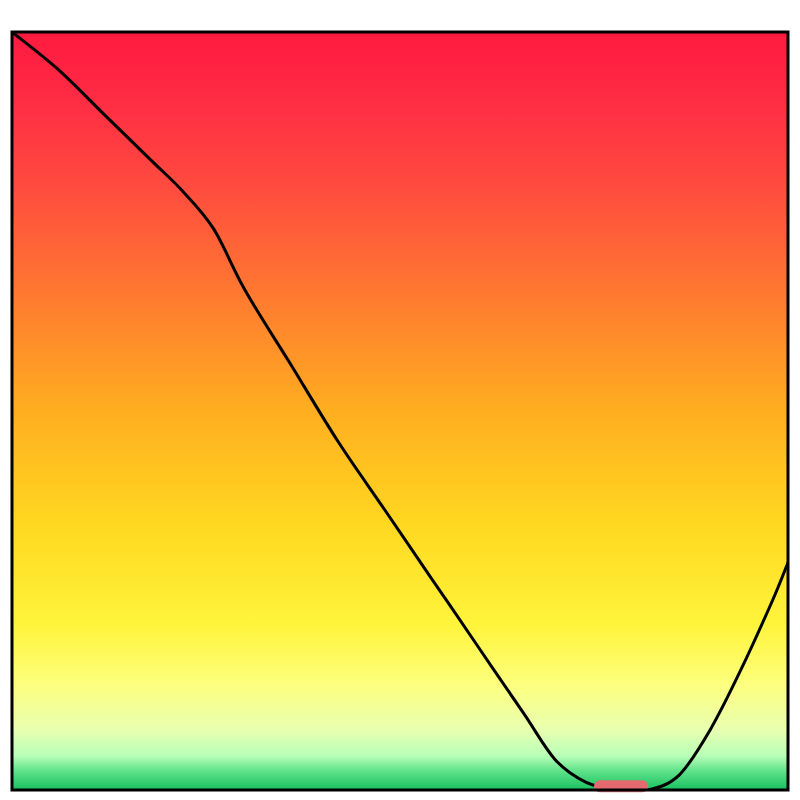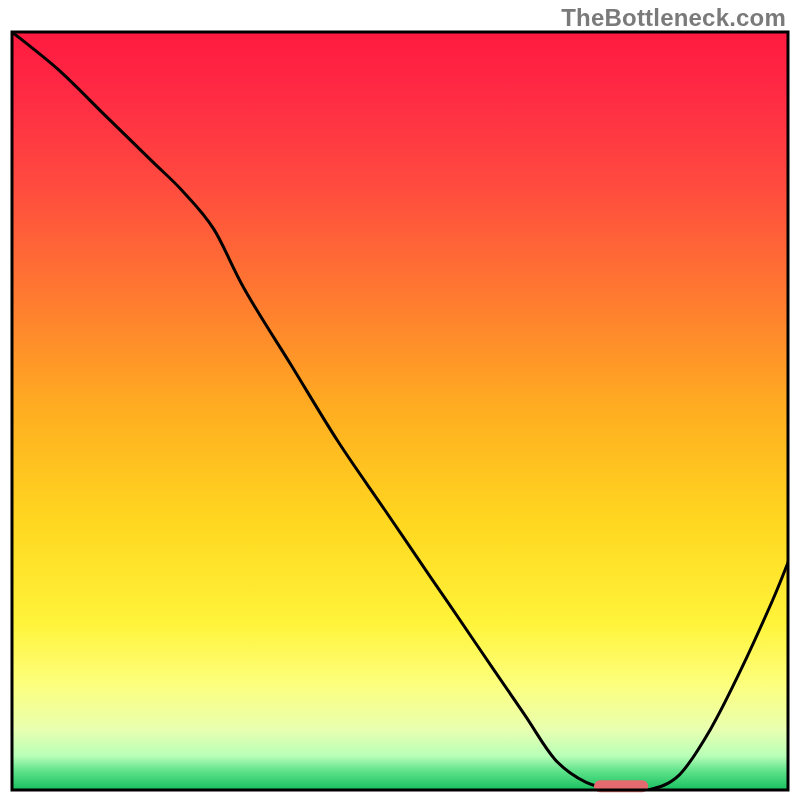--- a/index.html
+++ b/index.html
@@ -32,21 +32,20 @@
     width: 800px;
     height: 800px;
   }
   
 </style>
 </head>
 <body>
 
 <div class="stage">
 
-  <div class="watermark">TheBottleneck.com</div>
 
   <svg class="plot" viewBox="0 0 800 800">
     <defs>
       <linearGradient id="bg-grad" x1="0" y1="0" x2="0" y2="1">
           <stop offset="0.00%" stop-color="#ff1a3f"></stop>
           <stop offset="8.00%" stop-color="#ff2a44"></stop>
           <stop offset="20.00%" stop-color="#ff4a3f"></stop>
           <stop offset="35.00%" stop-color="#ff7a30"></stop>
           <stop offset="50.00%" stop-color="#ffae20"></stop>
           <stop offset="65.00%" stop-color="#ffd820"></stop>

